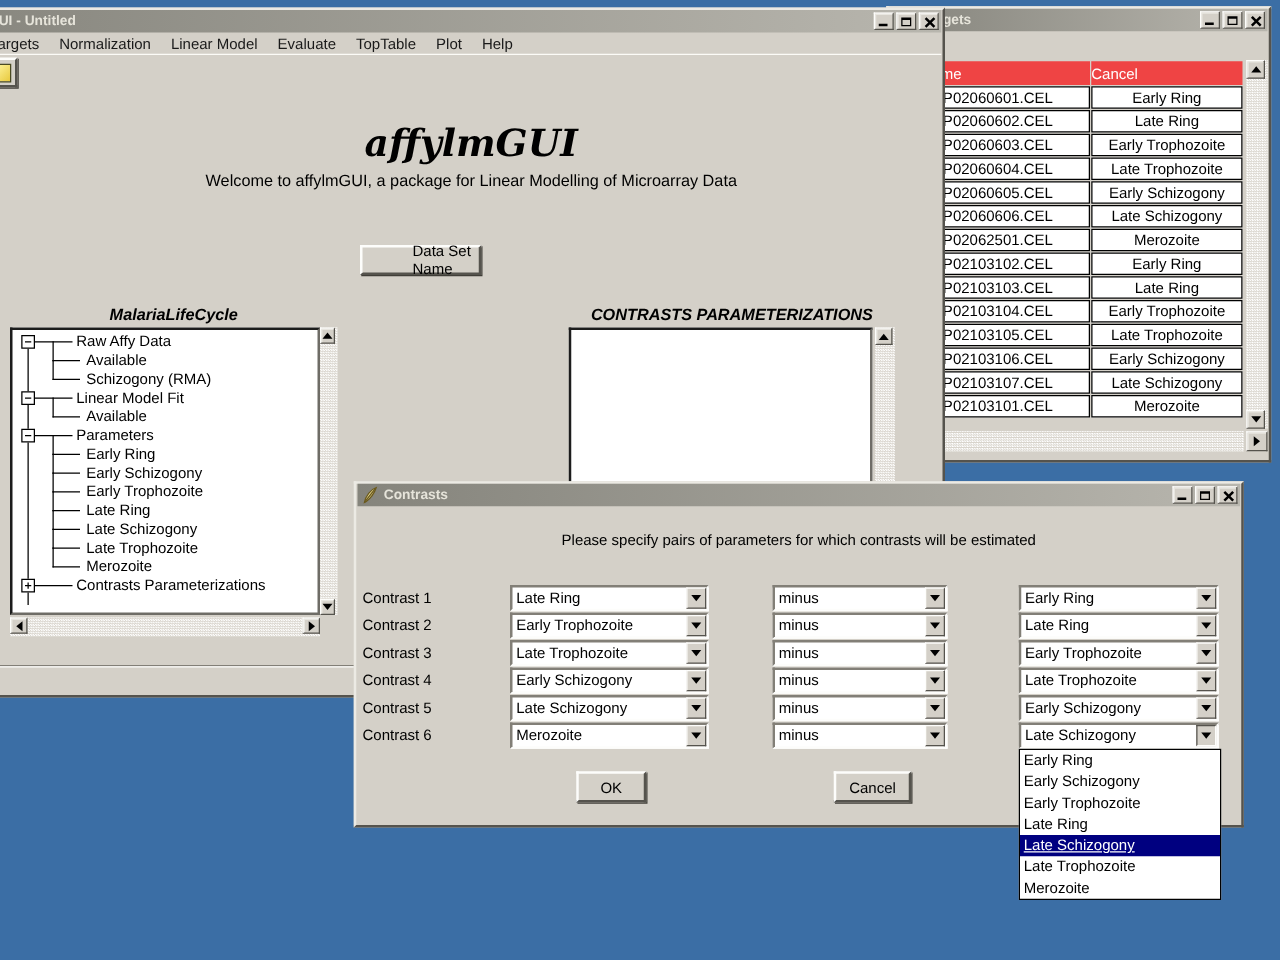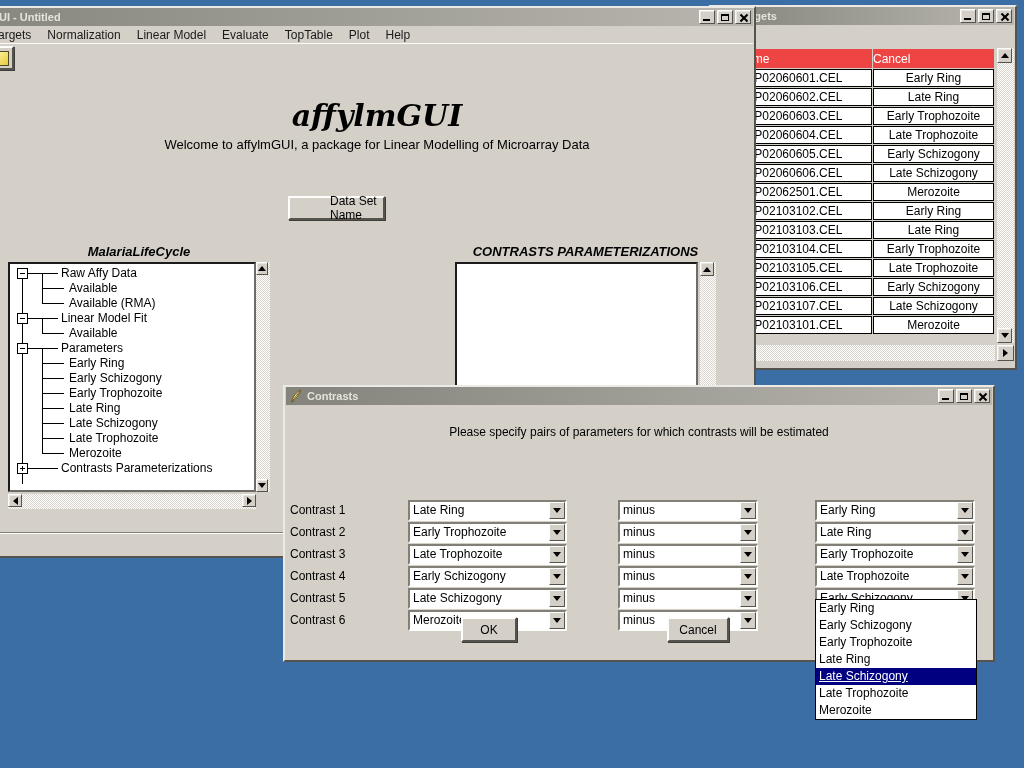--- a/index.html
+++ b/index.html
@@ -102,21 +102,21 @@
   .ttable td { background:#fff; border:1px solid #000; height:17px; line-height:16px;
                font-size:12px; text-align:center; color:#000; white-space:nowrap; overflow:hidden; }
   #targets-vscroll { left:286px; top:41px; width:17px; height:295px; }
   #targets-hscroll { left:6px;  top:338px; width:278px; height:16px; }
   #targets-hbtn    { left:286px; top:338px; width:17px; height:16px; }
 
   
   #contrasts-dlg { left:283px; top:385px; width:712px; height:277px; z-index:3; }
   #dlg-instruction { position:absolute; left:0; right:0; top:38px; text-align:center;
                      font-size:12px; color:#000; }
-  .c-row { position:absolute; left:0; right:0; height:21px;margin-top:32px; }
+  .c-row { position:absolute; left:0; right:0; height:21px; }
   .c-label { position:absolute; left:5px; top:0; width:110px; line-height:21px;
              font-size:12px; color:#000; }
   .combo { position:absolute; height:21px; background:#fff; border:2px solid;
            border-color:#827f77 #fdfdfb #fdfdfb #827f77; }
   .combo .val { position:absolute; left:3px; top:0; right:18px; line-height:17px;
                 font-size:12px; color:#000; white-space:nowrap; overflow:hidden; }
   .combo .arrow { position:absolute; right:0; top:0; width:16px; height:17px;
                   background:#d4d0c8; border:1px solid;
                   border-color:#fdfdfb #55534d #55534d #fdfdfb;
                   display:flex; align-items:center; justify-content:center; }
@@ -273,21 +273,21 @@
     <div class="panel-label" id="tree-label">MalariaLifeCycle</div>
     <div class="panel-label" id="cp-label">CONTRASTS PARAMETERIZATIONS</div>
 
     <div id="tree-list">
       <div class="trunk"></div>
 
       <div class="trow parent"><span class="pm">
             <i></i>
           </span><span class="ph"></span><span>Raw Affy Data</span></div>
       <div class="trow child"><span class="cv"></span><span class="ch"></span><span>Available</span></div>
-      <div class="trow child"><span class="cv"></span><span class="ch"></span><span>Available (RMA)</span></div>
+      <div class="trow child"><span class="cv"></span><span class="ch"></span><span>Schizogony (RMA)</span></div>
       <div class="trow parent"><span class="pm">
             <i></i>
           </span><span class="ph"></span><span>Linear Model Fit</span></div>
       <div class="trow child"><span class="cv"></span><span class="ch"></span><span>Available</span></div>
       <div class="trow parent"><span class="pm">
             <i></i>
           </span><span class="ph"></span><span>Parameters</span></div>
       <div class="trow child"><span class="cv"></span><span class="ch"></span><span>Early Ring</span></div>
       <div class="trow child"><span class="cv"></span><span class="ch"></span><span>Early Schizogony</span></div>
       <div class="trow child"><span class="cv"></span><span class="ch"></span><span>Early Trophozoite</span></div>

